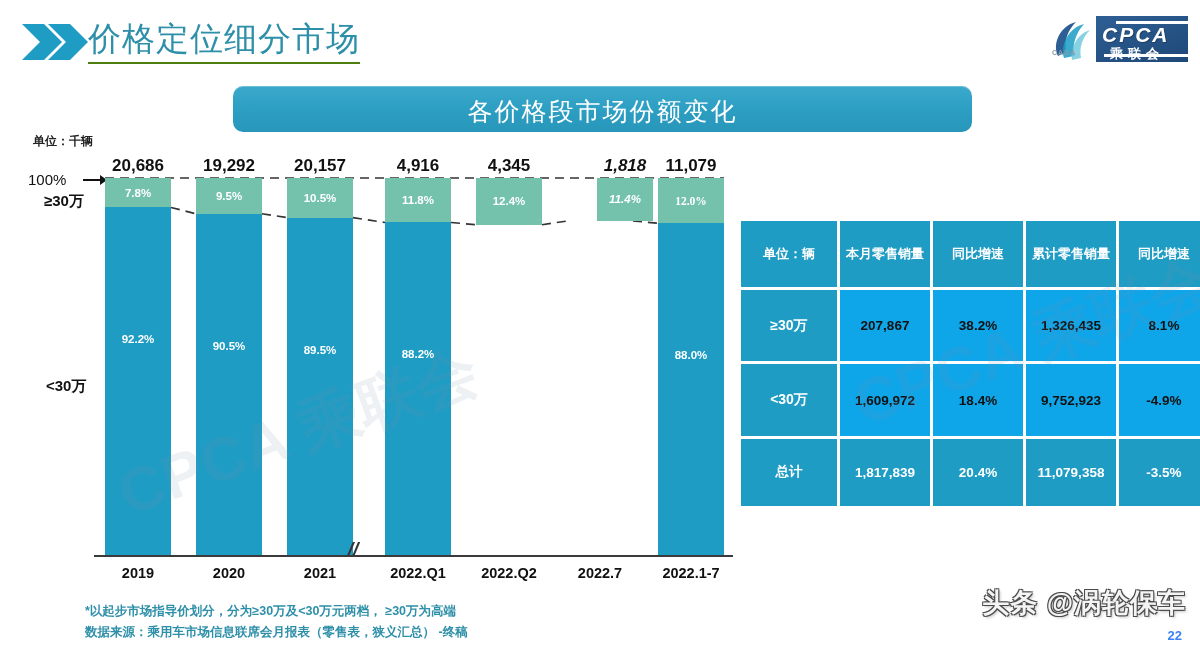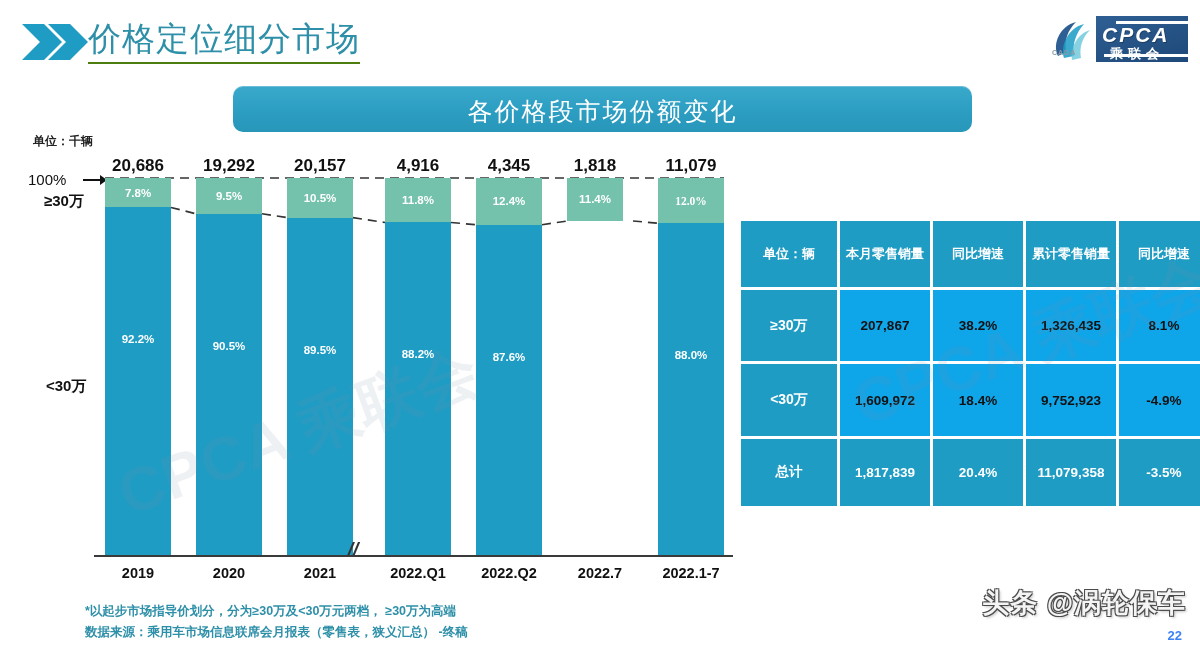--- a/index.html
+++ b/index.html
@@ -313,25 +313,22 @@
         </div>
         <div class="seg-low" style="top: 44.486px; height: 332.514px;">
           <span class="seg-pct">88.2%</span>
         </div>
       </div>
       <div class="bar-group" style="left: 476px; width: 66px; top: 48px; height: 377px; bottom: auto;">
         <div class="bar-total">4,345</div>
         <div class="seg-high" style="top: 0px; height: 46.748px;">
           <span class="seg-pct">12.4%</span>
         </div>
-        <div class="seg-low" style="top: 46.748px; height: 330.252px;">
-          <span class="seg-pct">87.6%</span>
-        </div>
-      </div>
-      <div class="bar-group" style="left: 567px; width: 56px; top: 48px; height: 377px; bottom: auto;">
+      </div>
+      <div class="bar-group" style="left: 597px; width: 56px; top: 48px; height: 377px; bottom: auto; font-style: italic;">
         <div class="bar-total">1,818</div>
         <div class="seg-high" style="top: 0px; height: 42.978px;">
           <span class="seg-pct">11.4%</span>
         </div>
       </div>
       <div class="bar-group" style="left: 658px; width: 66px; top: 48px; height: 377px; bottom: auto;">
         <div class="bar-total">11,079</div>
         <div class="seg-high" style="top: 0px; height: 45.24px; font-family: Liberation Serif, serif;">
           <span class="seg-pct">12.0%</span>
         </div>

